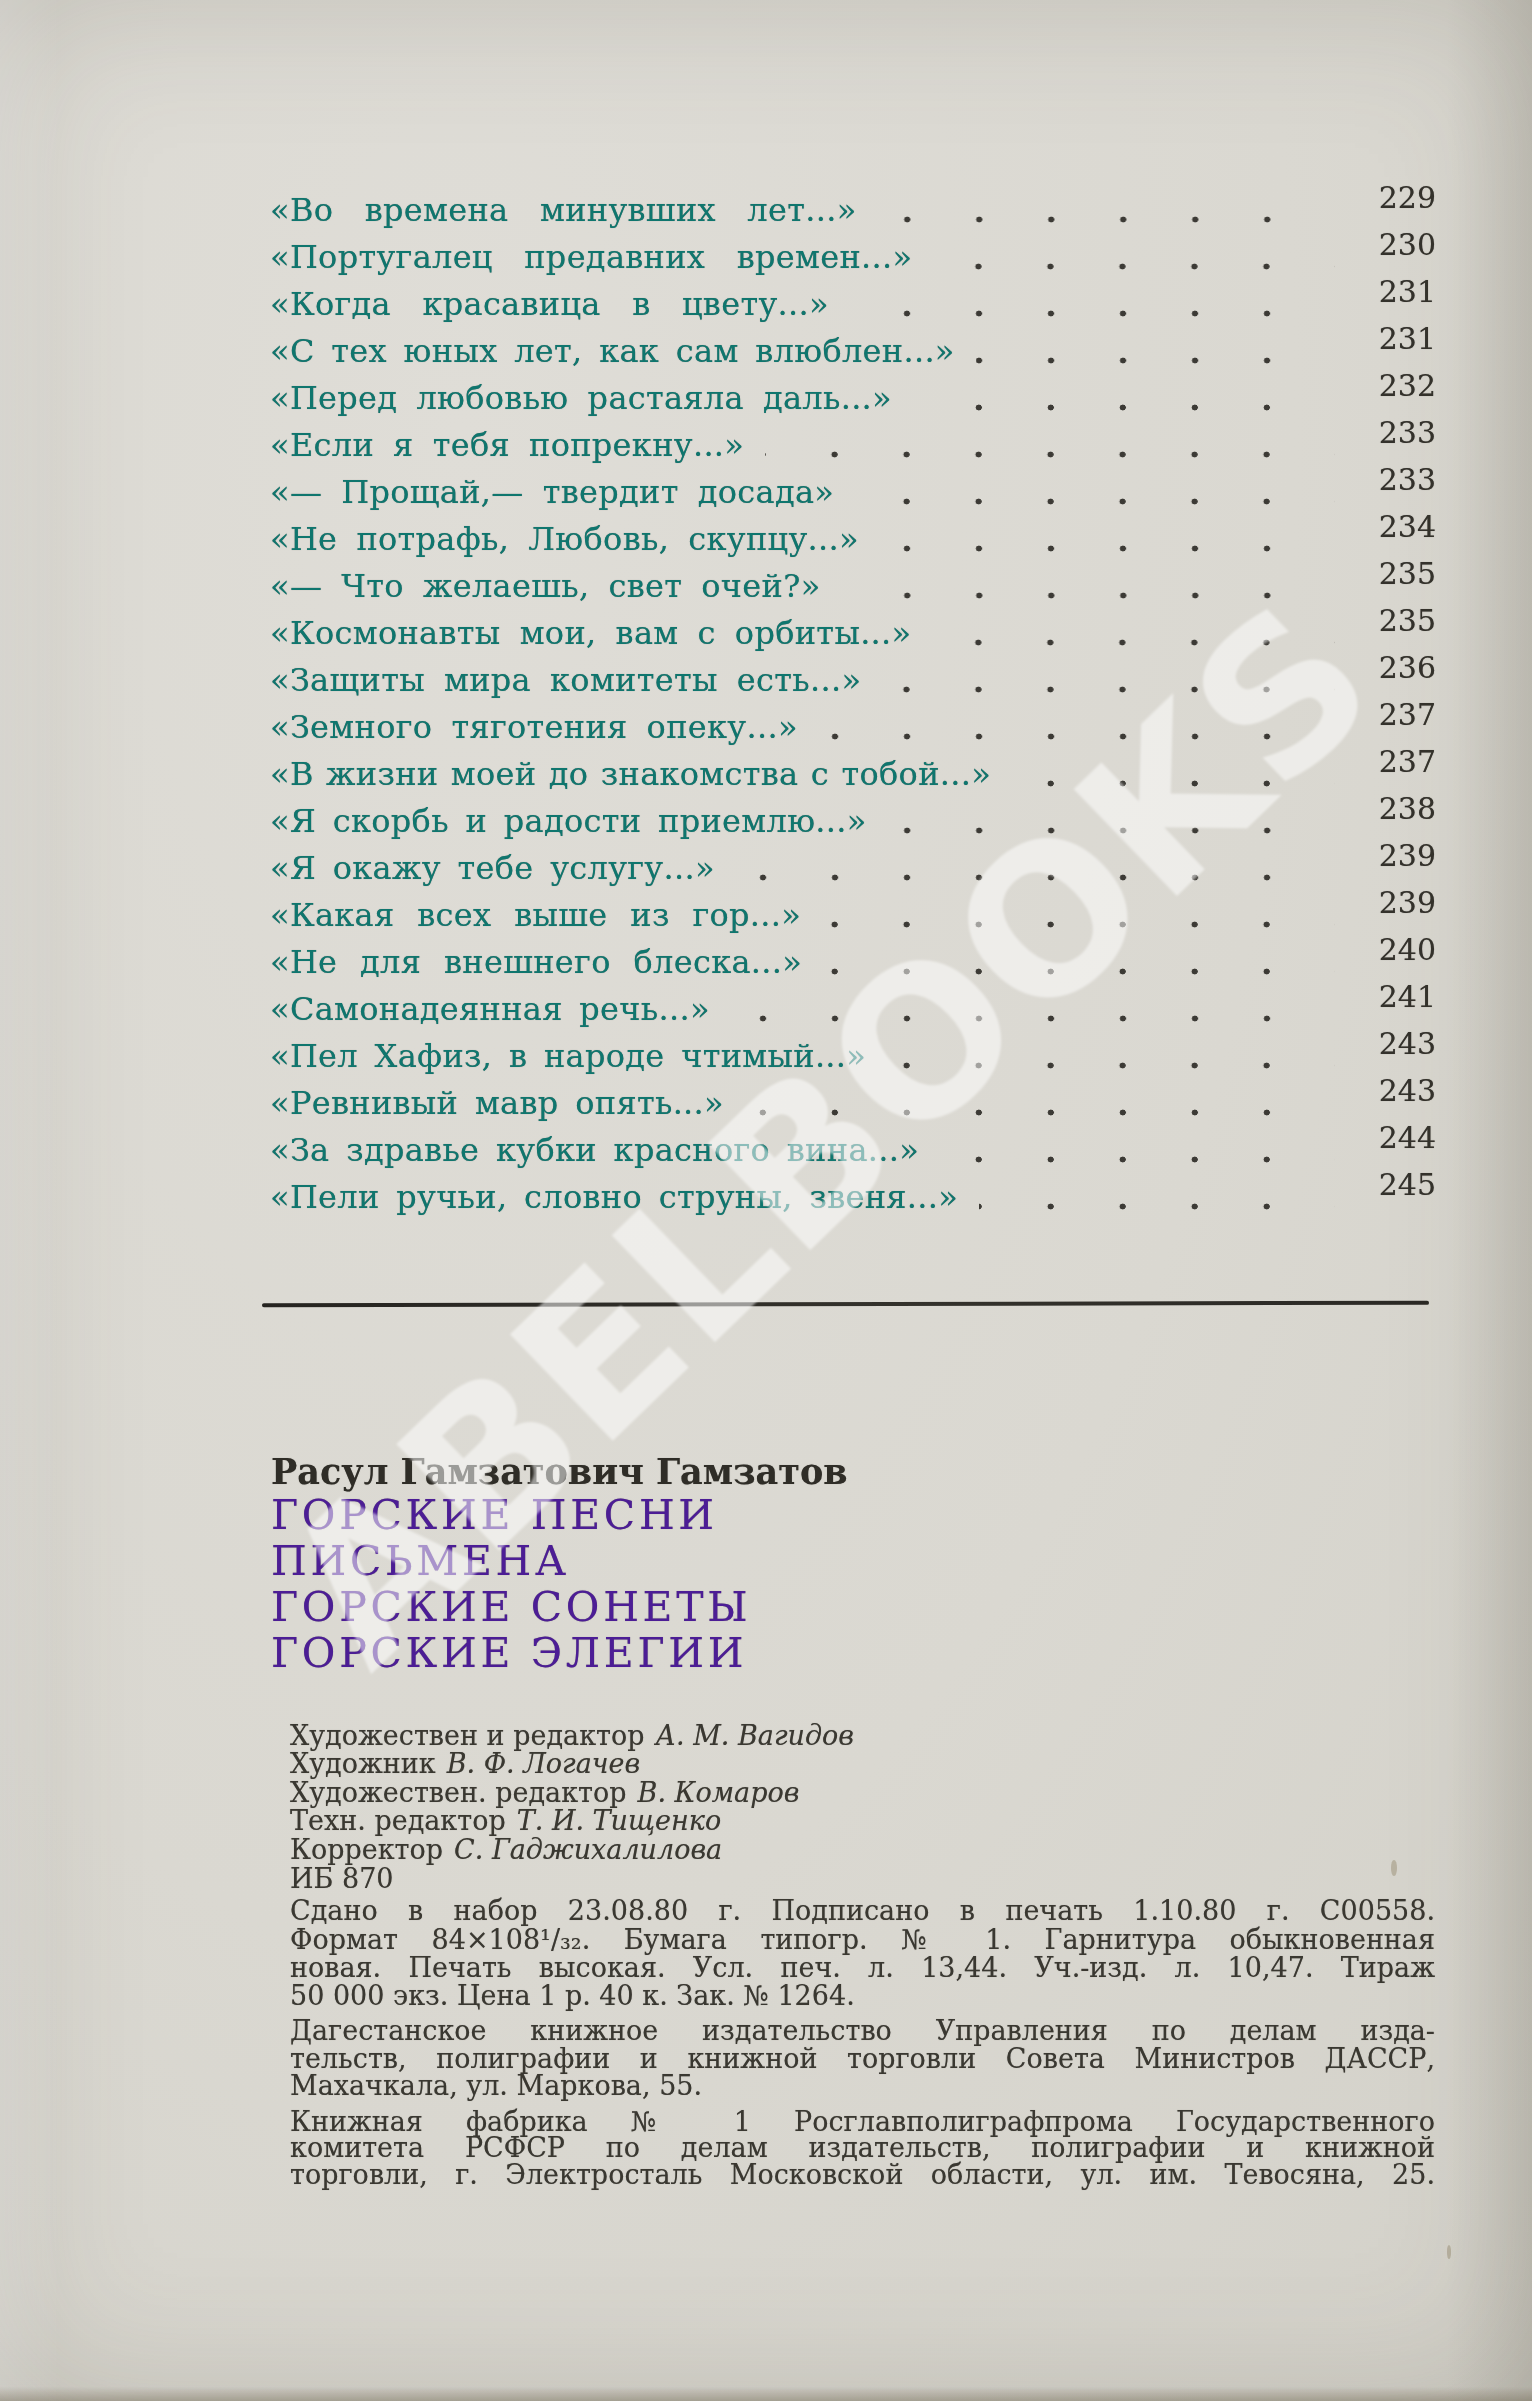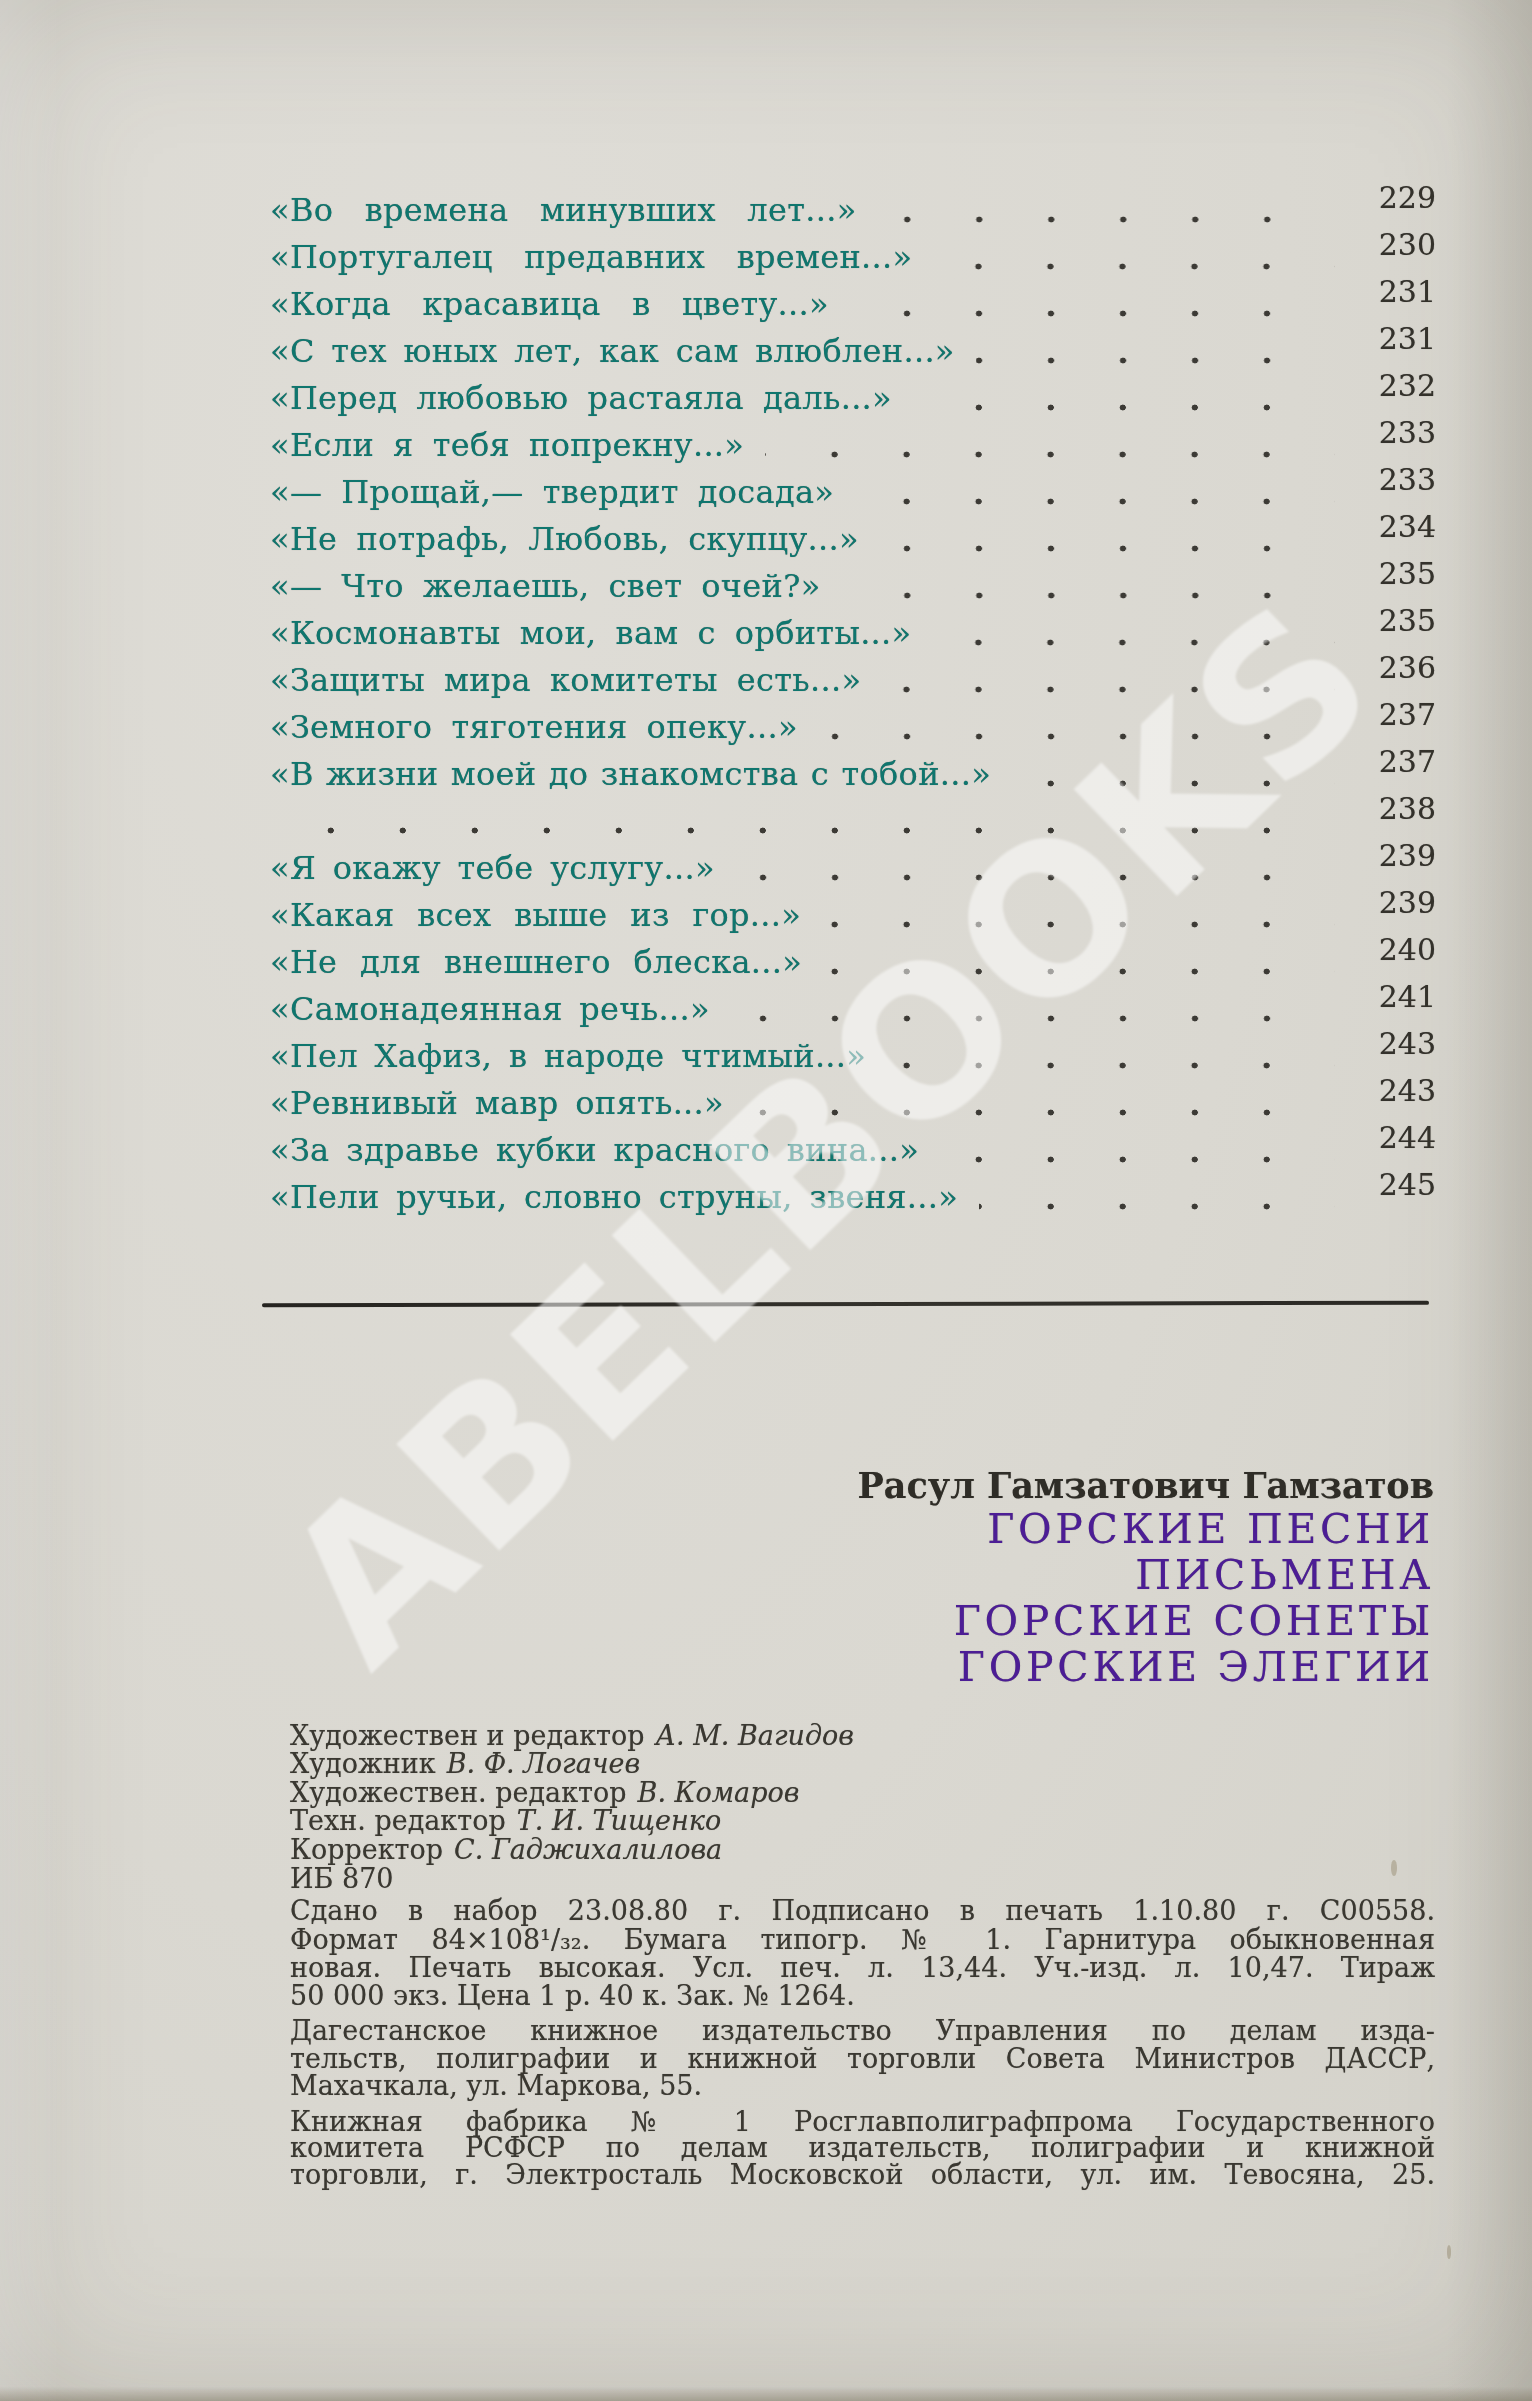--- a/index.html
+++ b/index.html
@@ -46,22 +46,22 @@
     position:relative;top:-12.3px;color:#34322c;
     text-shadow:0 0 0.7px rgba(52,50,45,0.55);
   }
   
   .rule{
     position:absolute;left:262px;top:1302px;width:1167px;height:4.3px;z-index:1;
     background:linear-gradient(to right,#262420,#34322c 55%,#2b2925);
     border-radius:1.9px;transform:rotate(-0.12deg);
   }
   
-  .centered{position:absolute;left:271px;width:1163px;text-align:right;z-index:1;
-    text-shadow:0 0 0.7px rgba(48,46,40,0.5);margin-top:14px;}
+  .centered{position:absolute;left:271px;width:1163px;text-align:left;z-index:1;
+    text-shadow:0 0 0.7px rgba(48,46,40,0.5);}
   .author{top:1451px;font-size:35px;font-weight:bold;line-height:41px;color:#2f2d27;}
   .btitle{font-size:41px;letter-spacing:3.7px;line-height:41px;color:#4c1d95;}
   .line{
     position:absolute;left:290px;width:1145px;z-index:1;
     font-size:27px;line-height:30px;color:#3a3831;
     text-shadow:0 0 0.7px rgba(52,50,45,0.5);white-space:nowrap;
   }
   .just{text-align:justify;text-align-last:justify;}
   .credit .nm{font-style:italic;margin-left:11px;}
   
@@ -139,20 +139,21 @@
       <span class="t">«Земного тяготения опеку...»</span>
       <span class="leader"></span>
       <span class="pg">237</span>
     </div>
   <div class="toc-row">
       <span class="t">«В жизни моей до знакомства с тобой...»</span>
       <span class="leader"></span>
       <span class="pg">237</span>
     </div>
   <div class="toc-row">
+      <span class="t">«Я скорбь и радости приемлю...»</span>
       <span class="leader"></span>
       <span class="pg">238</span>
     </div>
   <div class="toc-row">
       <span class="t">«Я окажу тебе услугу...»</span>
       <span class="leader"></span>
       <span class="pg">239</span>
     </div>
   <div class="toc-row">
       <span class="t">«Какая всех выше из гор...»</span>

